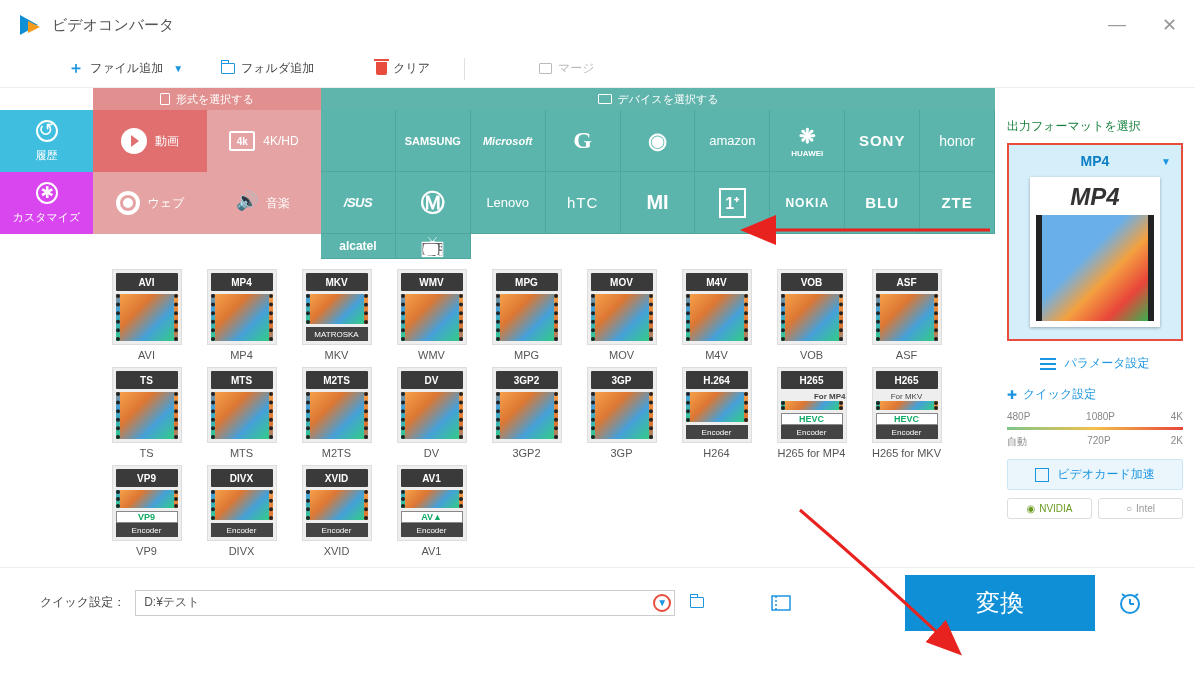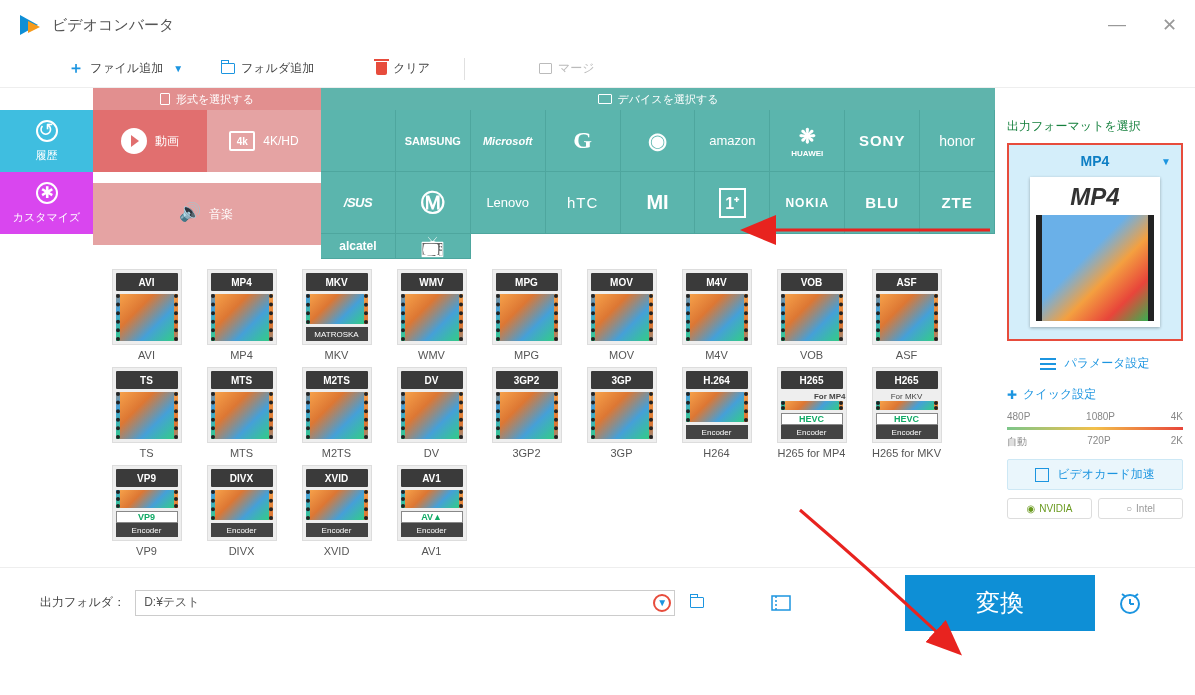--- a/index.html
+++ b/index.html
@@ -38,21 +38,21 @@
 .ltab { flex: 1; display: flex; flex-direction: column; align-items: center; justify-content: center; gap: 6px; color: #fff; cursor: pointer; font-size: 11px; max-height:62px;}
 .ltab.history { background: #3fbee0; }
 .ltab.custom { background: #d946ef; align-items: center; }
 .ltab.spacer-tab { background: #fff; flex: 5; }
 .history-ic { width: 22px; height: 22px; border: 2px solid #fff; border-radius: 50%; position: relative; }
 .history-ic::before { content: "↺"; position: absolute; font-size: 18px; left: 1px; top: -3px; }
 .gear-ic { width: 22px; height: 22px; border: 2px solid #fff; border-radius: 50%; position: relative; }
 .gear-ic::before { content: "✱"; position: absolute; font-size: 16px; left: 3px; top: -1px; }
 
 
-.type-col { width: 228px; display: flex; flex-direction: column; gap: 11px; }
+.type-col { width: 228px; display: flex; flex-direction: column; }
 .type-row { display: flex; height: 62px; }
 .type-cell { flex: 1; display: flex; align-items: center; justify-content: center; gap: 8px; color: #fff; cursor: pointer; font-size: 12px; }
 .type-cell.active { background: #e16f6f; }
 .type-cell.red { background: #e5a3a3; }
 .play-ic { width: 26px; height: 26px; background: #fff; border-radius: 50%; position: relative; }
 .play-ic::before { content: ""; position: absolute; left: 10px; top: 7px; border-left: 8px solid #e16f6f; border-top: 6px solid transparent; border-bottom: 6px solid transparent; }
 .fourk-ic { width: 26px; height: 20px; border: 2px solid #fff; border-radius: 2px; display: flex; align-items: center; justify-content: center; font-size: 10px; font-weight: bold; }
 .chrome-ic { width: 24px; height: 24px; background: #fff; border-radius: 50%; position: relative; }
 .chrome-ic::before { content:""; position:absolute; width:10px;height:10px;border:3px solid #e5a3a3;border-radius:50%;left:4px;top:4px;}
 .speaker-ic { width: 20px; height: 18px; position: relative; }
@@ -203,20 +203,24 @@
             <span class="play-ic"></span>
             <span>動画</span>
           </div>
           <div class="type-cell red">
             <span class="fourk-ic">4k</span>
             <span>4K/HD</span>
           </div>
         </div>
         <div class="type-row">
           <div class="type-cell red">
+            <span class="chrome-ic"></span>
+            <span>ウェブ</span>
+          </div>
+          <div class="type-cell red">
             <span class="speaker-ic"></span>
             <span>音楽</span>
           </div>
         </div>
       </div>
       <div class="brand-grid">
         <div class="brand-cell apple"></div>
         <div class="brand-cell samsung">SAMSUNG</div>
         <div class="brand-cell microsoft">Microsoft</div>
         <div class="brand-cell google">G</div>
@@ -456,21 +460,21 @@
           <span>NVIDIA</span>
         </div>
       <div class="gpu-chip intel">
           <span>Intel</span>
         </div>
     </div>
   </div>
 </div>
 
 <div class="bottom">
-  <span class="out-label">出力フォルダ：</span>
+  <span class="out-label">クイック設定：</span>
   <div class="path-wrap">
     <input class="path-input" value="D:¥テスト" style="">
     <span class="path-drop">▼</span>
   </div>
   <span class="open-folder">
     <span class="folder-ic" style="border-color:#1c95e0;"></span>
   </span>
   <span class="open-list" style="margin-left:50px;">
     <svg width="20" height="16">
         <rect x="1" y="1" width="18" height="14" fill="none" stroke="#1c95e0" stroke-width="1.5"></rect>

